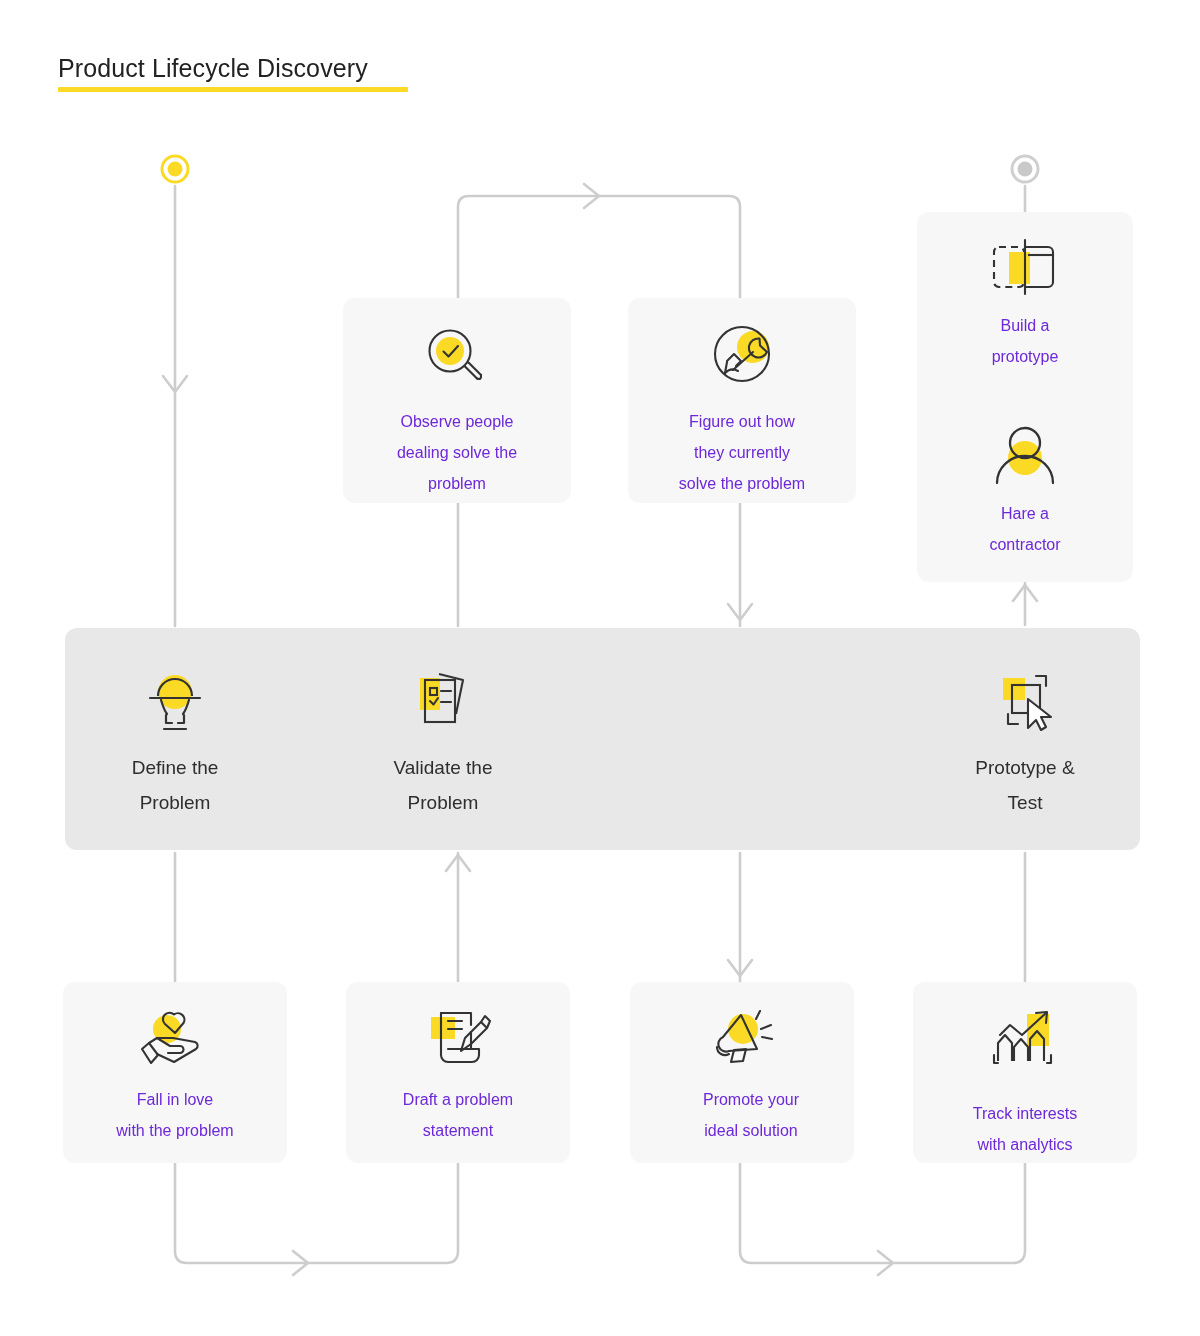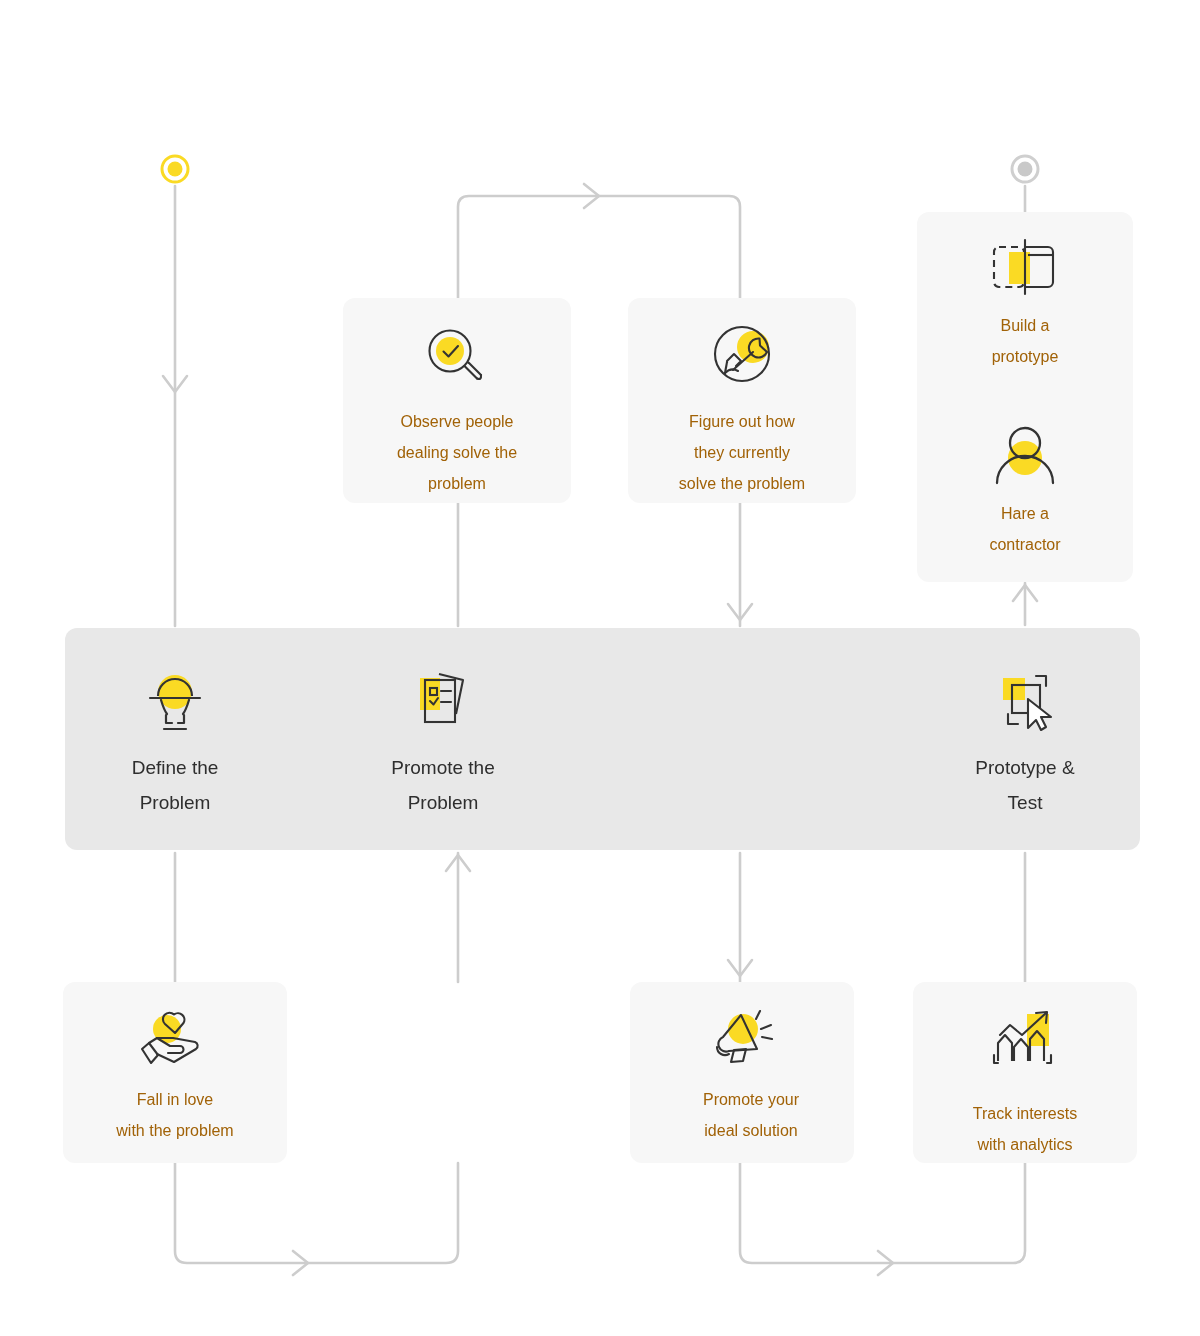--- a/index.html
+++ b/index.html
@@ -61,21 +61,21 @@
     border-radius: 12px;
     box-sizing: border-box;
     display: flex;
     flex-direction: column;
     align-items: center;
   }
   .card-label {
     text-align: center;
     font-size: 16px;
     line-height: 1.95;
-    color: #a16207;
+    color: #6d28d9;
     white-space: pre-line;
   }
   .icon-wrap {
     display: flex;
     align-items: center;
     justify-content: center;
   }
 
   
   #main-band {
@@ -120,20 +120,24 @@
     display: flex;
     flex-direction: column;
     align-items: center;
   }
 </style>
 </head>
 <body>
 
 <div id="stage">
 
+  <div id="title-block">
+    <div id="page-title">Product Lifecycle Discovery</div>
+    <div id="title-underline"></div>
+  </div>
 
   <svg id="connectors" viewBox="0 0 1200 1336" width="1200" height="1336">
     <g fill="none" stroke="#cdcdcd" stroke-width="2.6" stroke-linecap="round" stroke-linejoin="round">
 
       <path d="M175,186 L175,626"></path>
       <path d="M163,376 L175,392 L187,376"></path>
 
       <path d="M458,300 L458,207 Q458,196 469,196 L729,196 Q740,196 740,207 L740,300"></path>
       <path d="M584,184 L599,196 L584,208"></path>
 
@@ -260,21 +264,21 @@
       <svg width="78" height="72" viewBox="0 0 78 72">
         <rect x="16" y="12" width="20" height="32" fill="#fada24"></rect>
         <path d="M35,8 L59,14 L52,48" fill="none" stroke="#333" stroke-width="2.1" stroke-linejoin="round"></path>
         <rect x="21" y="14" width="30" height="42" fill="none" stroke="#333" stroke-width="2.1"></rect>
         <rect x="26" y="22" width="7" height="7" fill="none" stroke="#333" stroke-width="2.1"></rect>
         <path d="M37,25 h10" fill="none" stroke="#333" stroke-width="2.1" stroke-linecap="round"></path>
         <path d="M26,35 L29.5,38.5 L34,32" fill="none" stroke="#333" stroke-width="2.1" stroke-linecap="round" stroke-linejoin="round"></path>
         <path d="M37,36 h10" fill="none" stroke="#333" stroke-width="2.1" stroke-linecap="round"></path>
       </svg>
     </div>
-    <div class="stage-label" style="margin-top:12px;">Promote the
+    <div class="stage-label" style="margin-top:12px;">Validate the
 Problem</div>
   </div>
 
 
   <div class="stage-cell" style="left:905px; padding-top:38px;">
     <div class="icon-wrap" style="height:72px;">
       <svg width="78" height="72" viewBox="0 0 78 72">
         <rect x="17" y="12" width="22" height="22" fill="#fada24"></rect>
         <path d="M50,10 h10 v10" fill="none" stroke="#333" stroke-width="2.1" stroke-linecap="round" stroke-linejoin="round"></path>
         <path d="M22,48 v10 h10" fill="none" stroke="#333" stroke-width="2.1" stroke-linecap="round" stroke-linejoin="round"></path>
@@ -293,20 +297,36 @@
         <path d="M43,28 L33,19 a6.5,6.5 0 0 1 9,-9.5 a6.5,6.5 0 0 1 9.5,8.5 z" fill="none" stroke="#333" stroke-width="2.1" stroke-linejoin="round"></path>
         <path d="M17,38 L25,33 L38,41 L48,41 a3.5,3.5 0 0 1 0,7 L36,48" fill="none" stroke="#333" stroke-width="2.1" stroke-linecap="round" stroke-linejoin="round"></path>
         <path d="M25,33 L41,33 L63,37 a4,4 0 0 1 1,7 L42,57 L25,49" fill="none" stroke="#333" stroke-width="2.1" stroke-linecap="round" stroke-linejoin="round"></path>
         <path d="M17,38 L10,44 L19,58 L26,50 Z" fill="none" stroke="#333" stroke-width="2.1" stroke-linejoin="round"></path>
       </svg>
     </div>
     <div class="card-label" style="margin-top:10px;">Fall in love
 with the problem</div>
   </div>
 
+  <div class="card" style="left:346px; top:982px; width:224px; height:181px; padding-top:22px;">
+    <div class="icon-wrap" style="height:70px;">
+      <svg width="82" height="68" viewBox="0 0 82 68">
+        <rect x="14" y="12" width="24" height="22" fill="#fada24"></rect>
+        <path d="M24,8 h30 v12" fill="none" stroke="#333" stroke-width="2.1" stroke-linecap="round" stroke-linejoin="round"></path>
+        <path d="M24,8 v42 a7,7 0 0 0 7,7 h24 a7,7 0 0 0 7,-7 v-6 h-31" fill="none" stroke="#333" stroke-width="2.1" stroke-linecap="round" stroke-linejoin="round"></path>
+        <path d="M31,16 h14" fill="none" stroke="#333" stroke-width="2.1" stroke-linecap="round"></path>
+        <path d="M31,24 h14" fill="none" stroke="#333" stroke-width="2.1" stroke-linecap="round"></path>
+        <path d="M54,26 L54,44" fill="none" stroke="#333" stroke-width="2.1"></path>
+        <path d="M44,46 L48,33 L64,17 L70,23 L54,39 Z" fill="none" stroke="#333" stroke-width="2.1" stroke-linejoin="round"></path>
+        <path d="M64,17 L68,11 L73,16 L70,23" fill="none" stroke="#333" stroke-width="2.1" stroke-linejoin="round"></path>
+      </svg>
+    </div>
+    <div class="card-label" style="margin-top:10px;">Draft a problem
+statement</div>
+  </div>
 
   <div class="card" style="left:630px; top:982px; width:224px; height:181px; padding-top:22px;">
     <div class="icon-wrap" style="height:70px;">
       <svg width="82" height="68" viewBox="0 0 82 68">
         <circle cx="42" cy="24" r="15" fill="#fada24"></circle>
         <path d="M22,32 L40,10 L56,44 L28,46 a6,6 0 0 1 -6,-14 Z" fill="none" stroke="#333" stroke-width="2.1" stroke-linejoin="round"></path>
         <path d="M16,42 a8,8 0 0 0 12,7" fill="none" stroke="#333" stroke-width="2.1" stroke-linecap="round"></path>
         <path d="M33,45 L45,44 L42,56 L30,57 Z" fill="none" stroke="#333" stroke-width="2.1" stroke-linejoin="round"></path>
         <path d="M55,14 L59,6" fill="none" stroke="#333" stroke-width="2.1" stroke-linecap="round"></path>
         <path d="M60,24 L70,20" fill="none" stroke="#333" stroke-width="2.1" stroke-linecap="round"></path>

